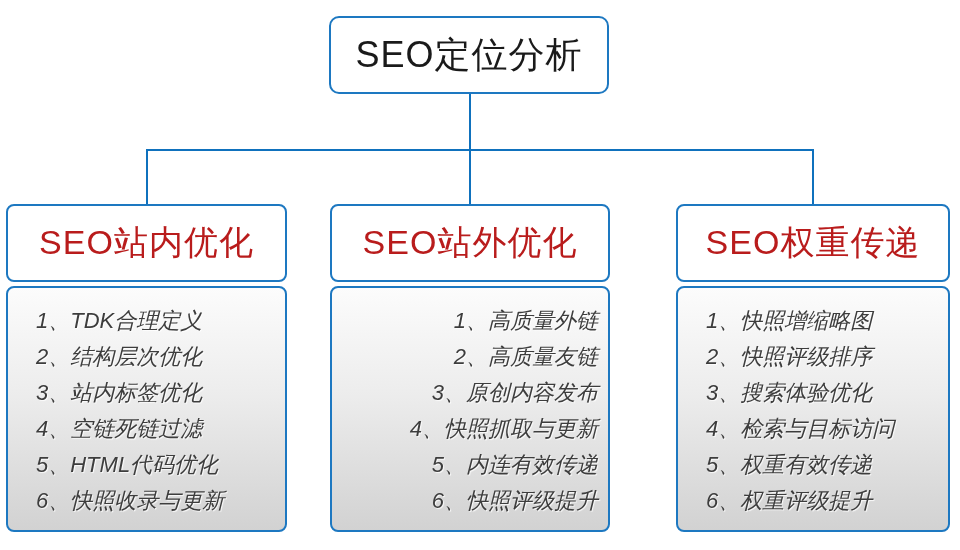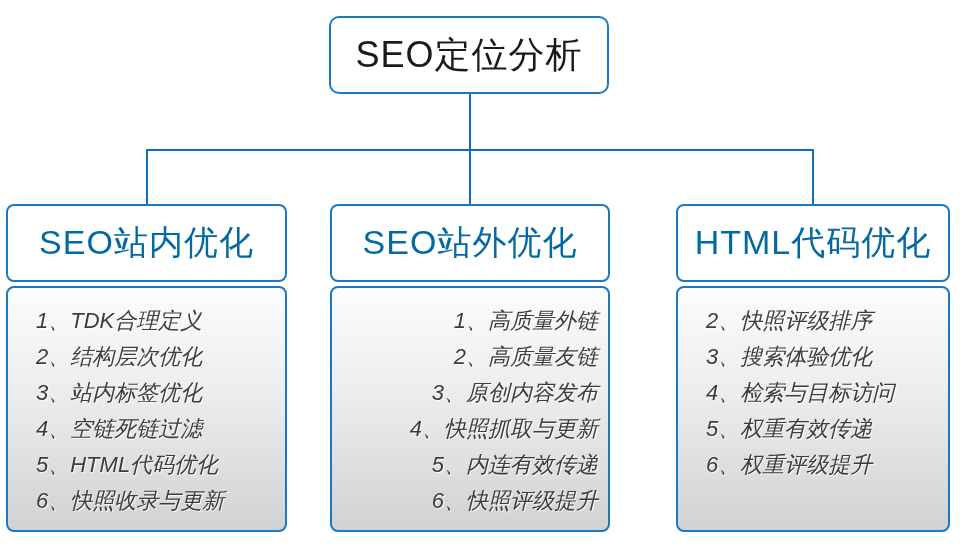--- a/index.html
+++ b/index.html
@@ -52,21 +52,21 @@
     box-sizing: border-box;
     width: 100%;
     height: 78px;
     background: #ffffff;
     border: 2px solid #1d78c1;
     border-radius: 8px;
     display: flex;
     align-items: center;
     justify-content: center;
     font-size: 34px;
-    color: #0369a1;
+    color: #b91c1c;
     letter-spacing: 1px;
   }
 
   .node-list {
     box-sizing: border-box;
     width: 100%;
     height: 246px;
     margin-top: 4px;
     background: linear-gradient(to bottom, #fcfcfc 0%, #ececec 45%, #d2d2d2 100%);
     border: 2px solid #1d78c1;
@@ -120,23 +120,24 @@
       <div class="list-item">2、高质量友链</div>
       <div class="list-item">3、原创内容发布</div>
       <div class="list-item">4、快照抓取与更新</div>
       <div class="list-item">5、内连有效传递</div>
       <div class="list-item">6、快照评级提升</div>
     </div>
   </section>
 
   <section class="column col-2">
     <div class="node-header">
-      <span>HTML代码优化</span>
+      <span>SEO权重传递</span>
     </div>
     <div class="node-list">
+      <div class="list-item">1、快照增缩略图</div>
       <div class="list-item">2、快照评级排序</div>
       <div class="list-item">3、搜索体验优化</div>
       <div class="list-item">4、检索与目标访问</div>
       <div class="list-item">5、权重有效传递</div>
       <div class="list-item">6、权重评级提升</div>
     </div>
   </section>
 
 </div>
 

